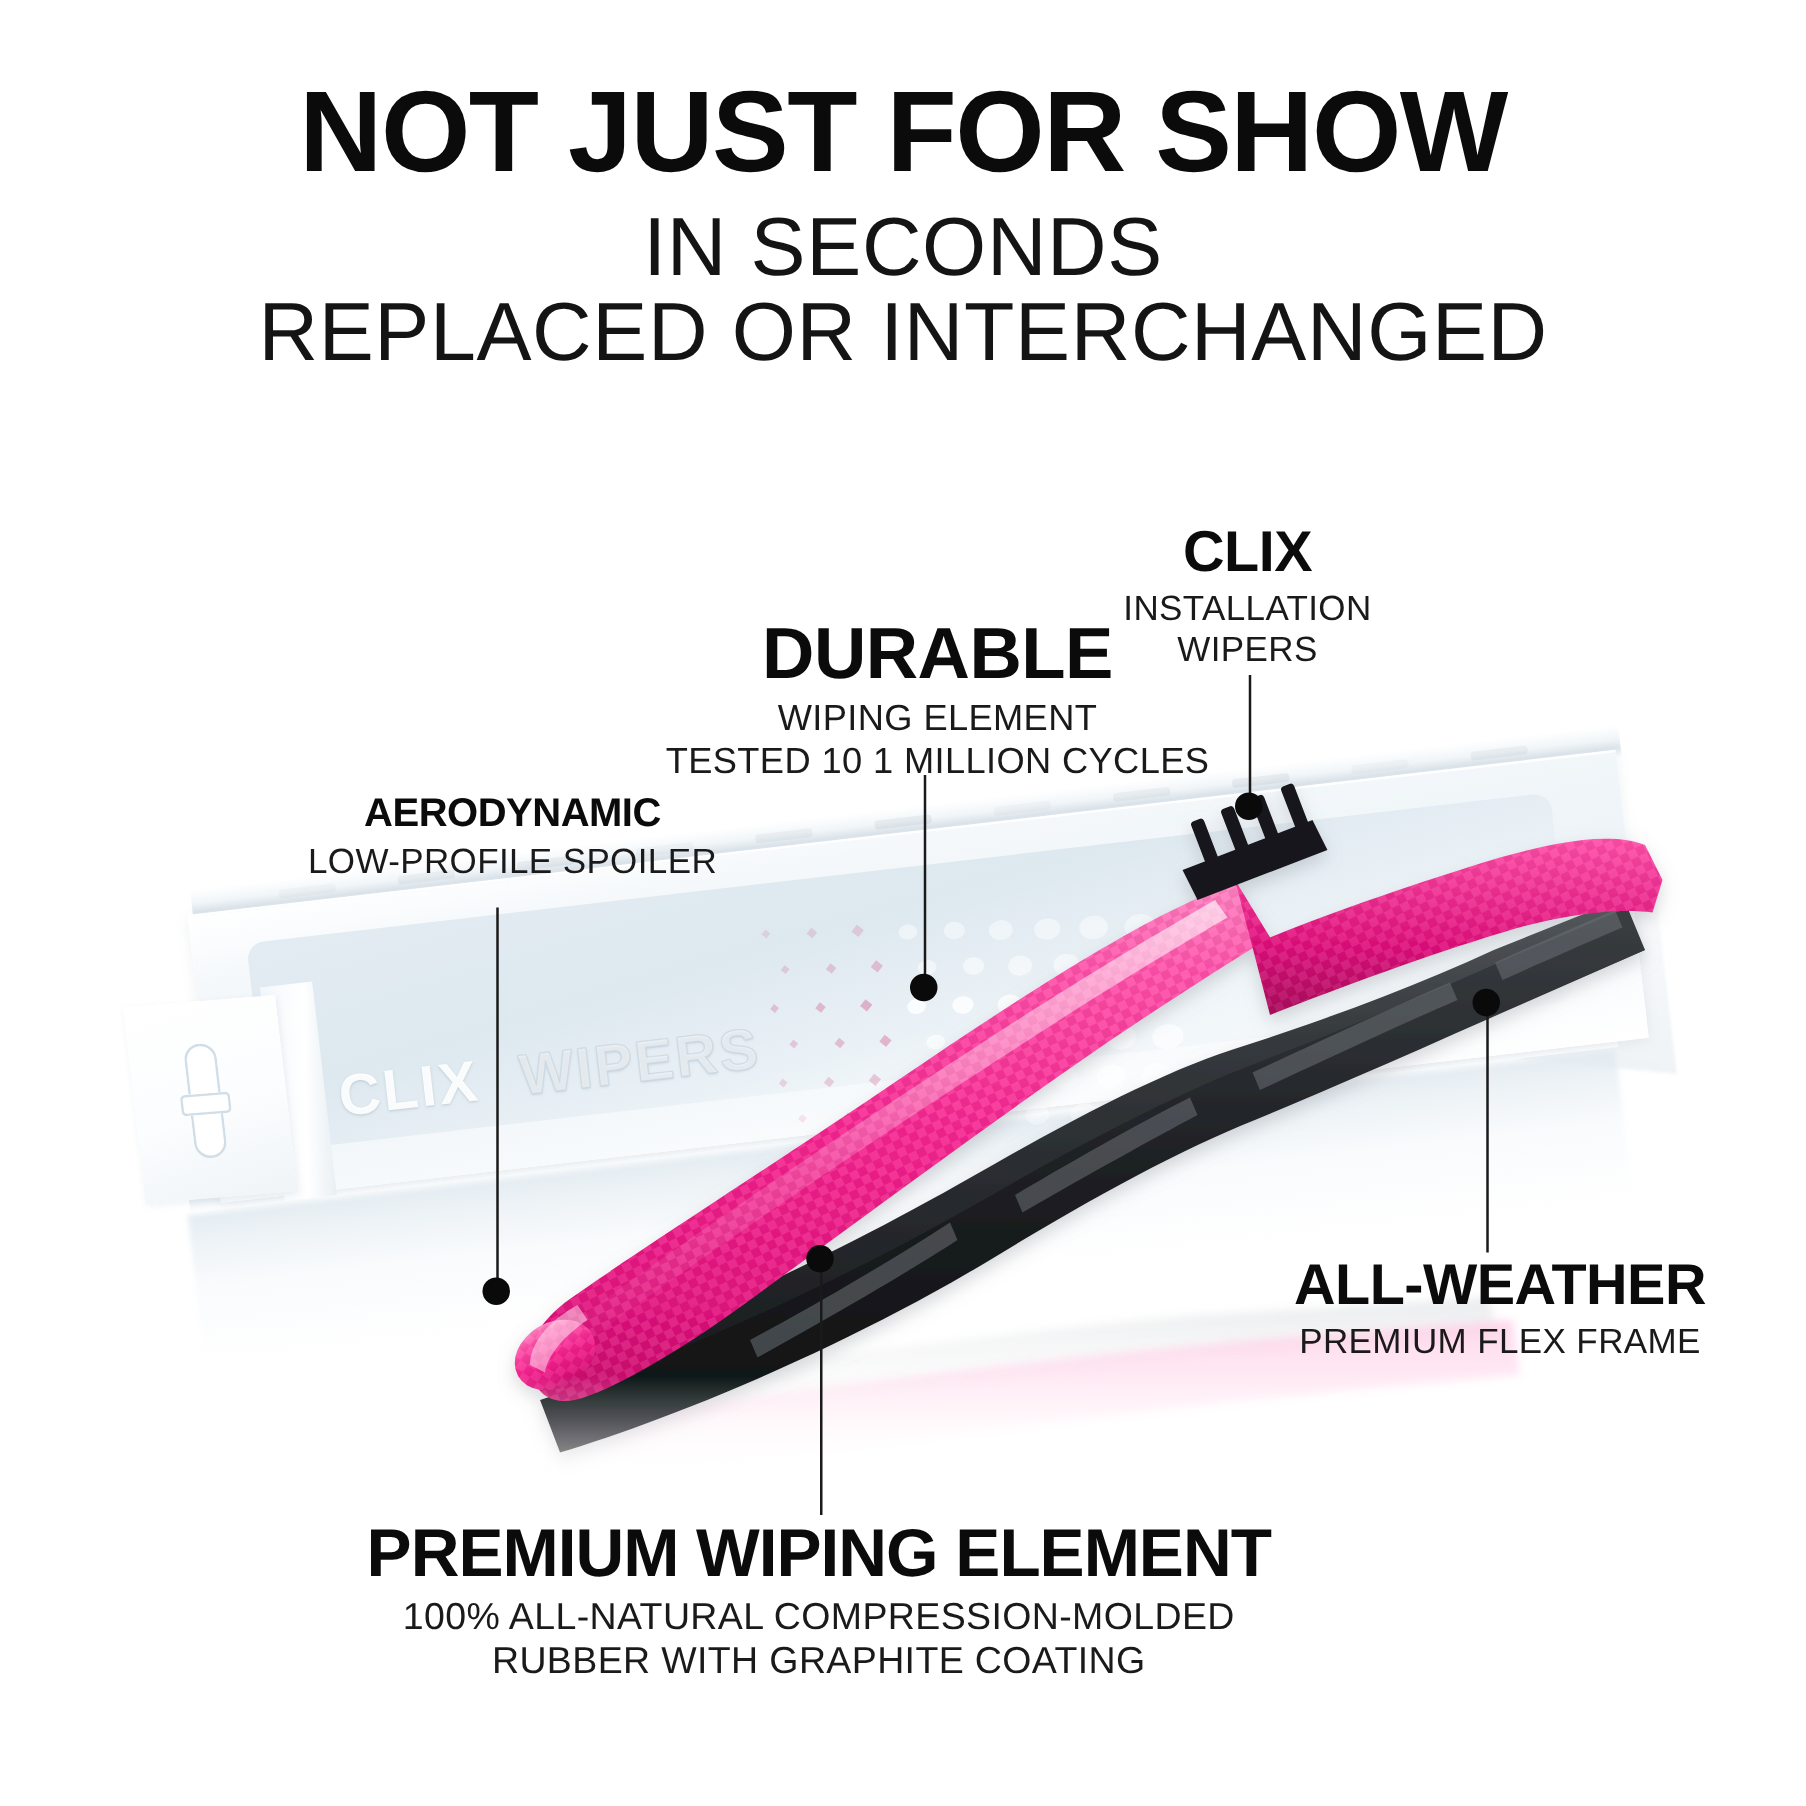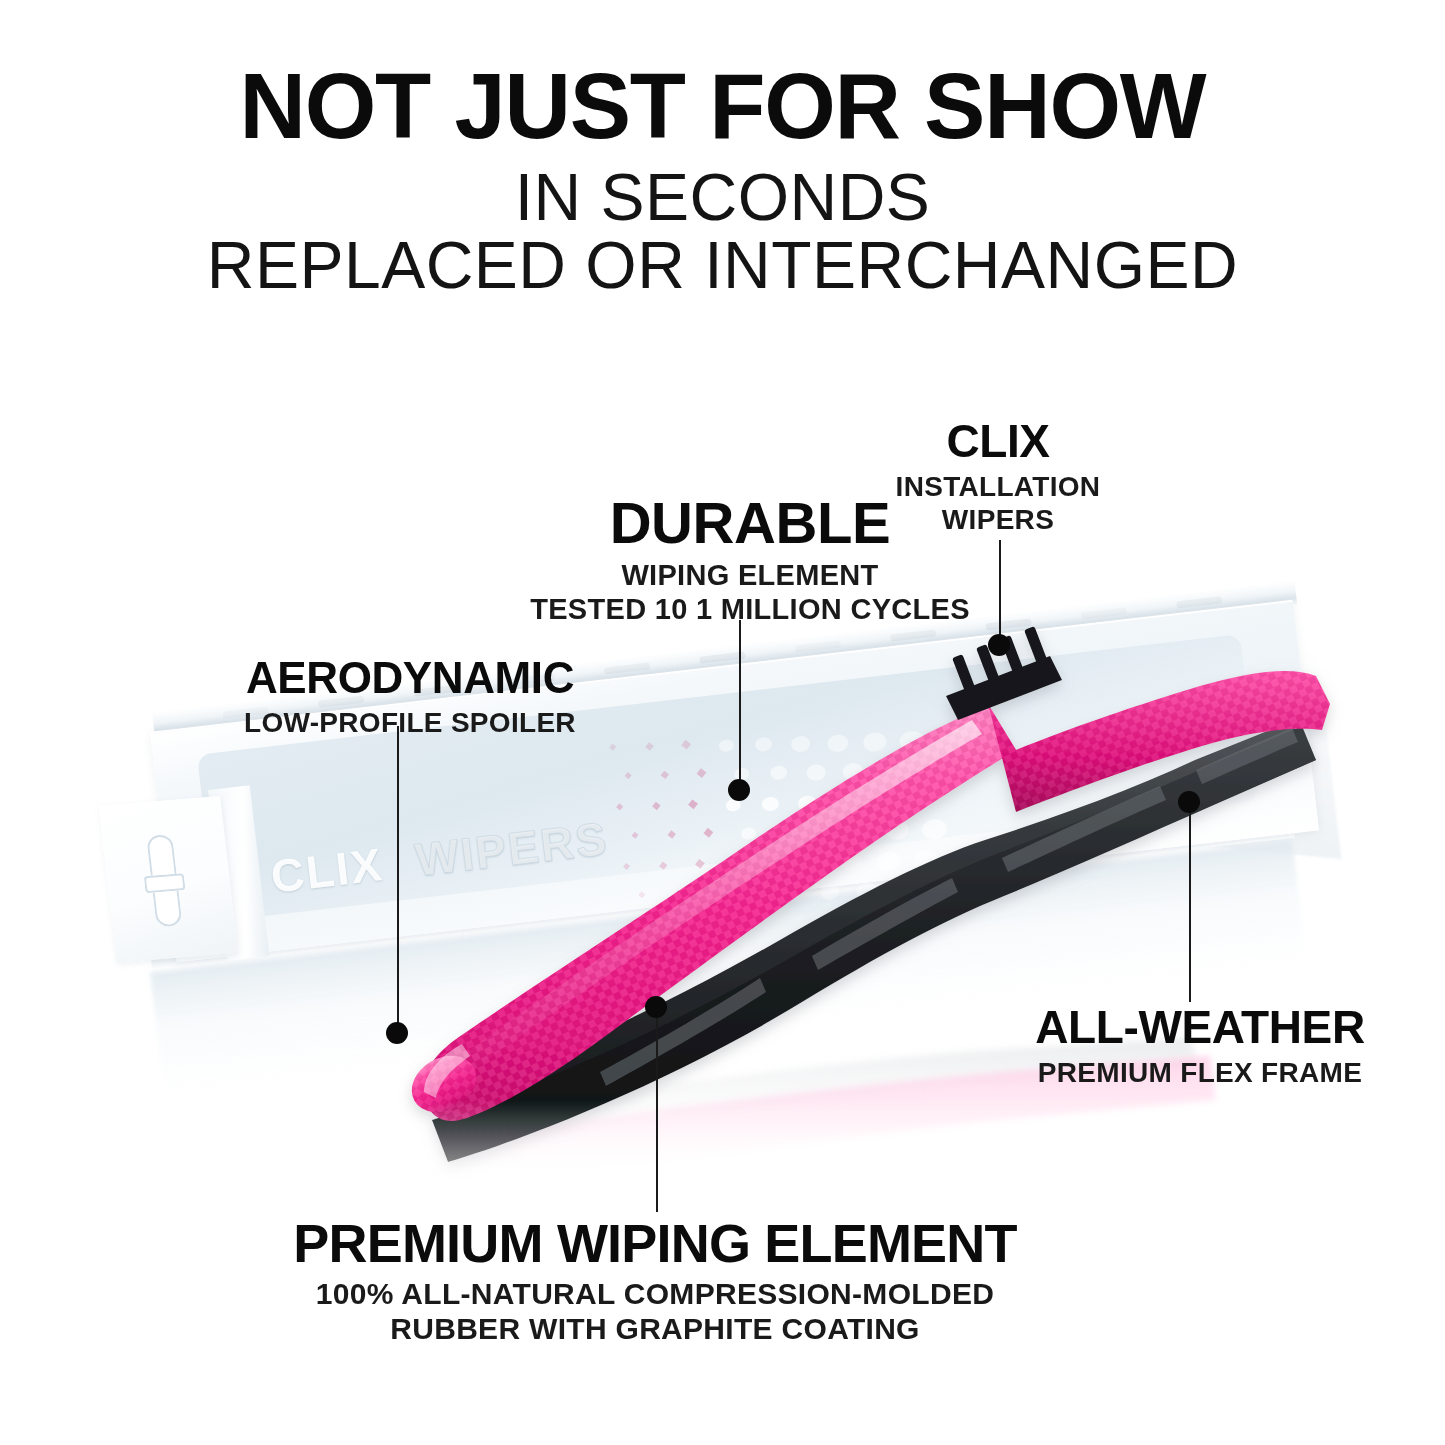--- a/index.html
+++ b/index.html
@@ -25,34 +25,34 @@
     transform:scaleX(1.0);
   }
   .headline-sub span{display:block;}
 
   
   .callout{position:absolute;text-align:center;}
   .callout .c-title{
     font-weight:bold;color:#0b0b0b;letter-spacing:-0.4px;line-height:1.0;white-space:nowrap;
   }
   .callout .c-sub{
-    font-weight:700;color:#1a1a1a;line-height:1.18;letter-spacing:0.3px;margin-top:6px;
+    font-weight:400;color:#1a1a1a;line-height:1.18;letter-spacing:0.3px;margin-top:6px;
   }
   .callout .c-sub span{display:block;white-space:nowrap;}
 
   #co-clix{left:793px;top:418px;width:410px;}
   #co-clix .c-title{font-size:46px;}
   #co-clix .c-sub{font-size:28px;}
 
   #co-durable{left:480px;top:494px;width:540px;}
   #co-durable .c-title{font-size:58px;}
   #co-durable .c-sub{font-size:29px;}
 
   #co-aero{left:150px;top:634px;width:520px;}
-  #co-aero .c-title{font-size:44px;margin-top:22px;}
+  #co-aero .c-title{font-size:32px;}
   #co-aero .c-sub{font-size:28px;}
 
   #co-allw{left:940px;top:1004px;width:520px;}
   #co-allw .c-title{font-size:46px;}
   #co-allw .c-sub{font-size:28px;}
 
   #co-premium{left:190px;top:1216px;width:930px;}
   #co-premium .c-title{font-size:54px;letter-spacing:-0.8px;}
   #co-premium .c-sub{font-size:30px;}
 

